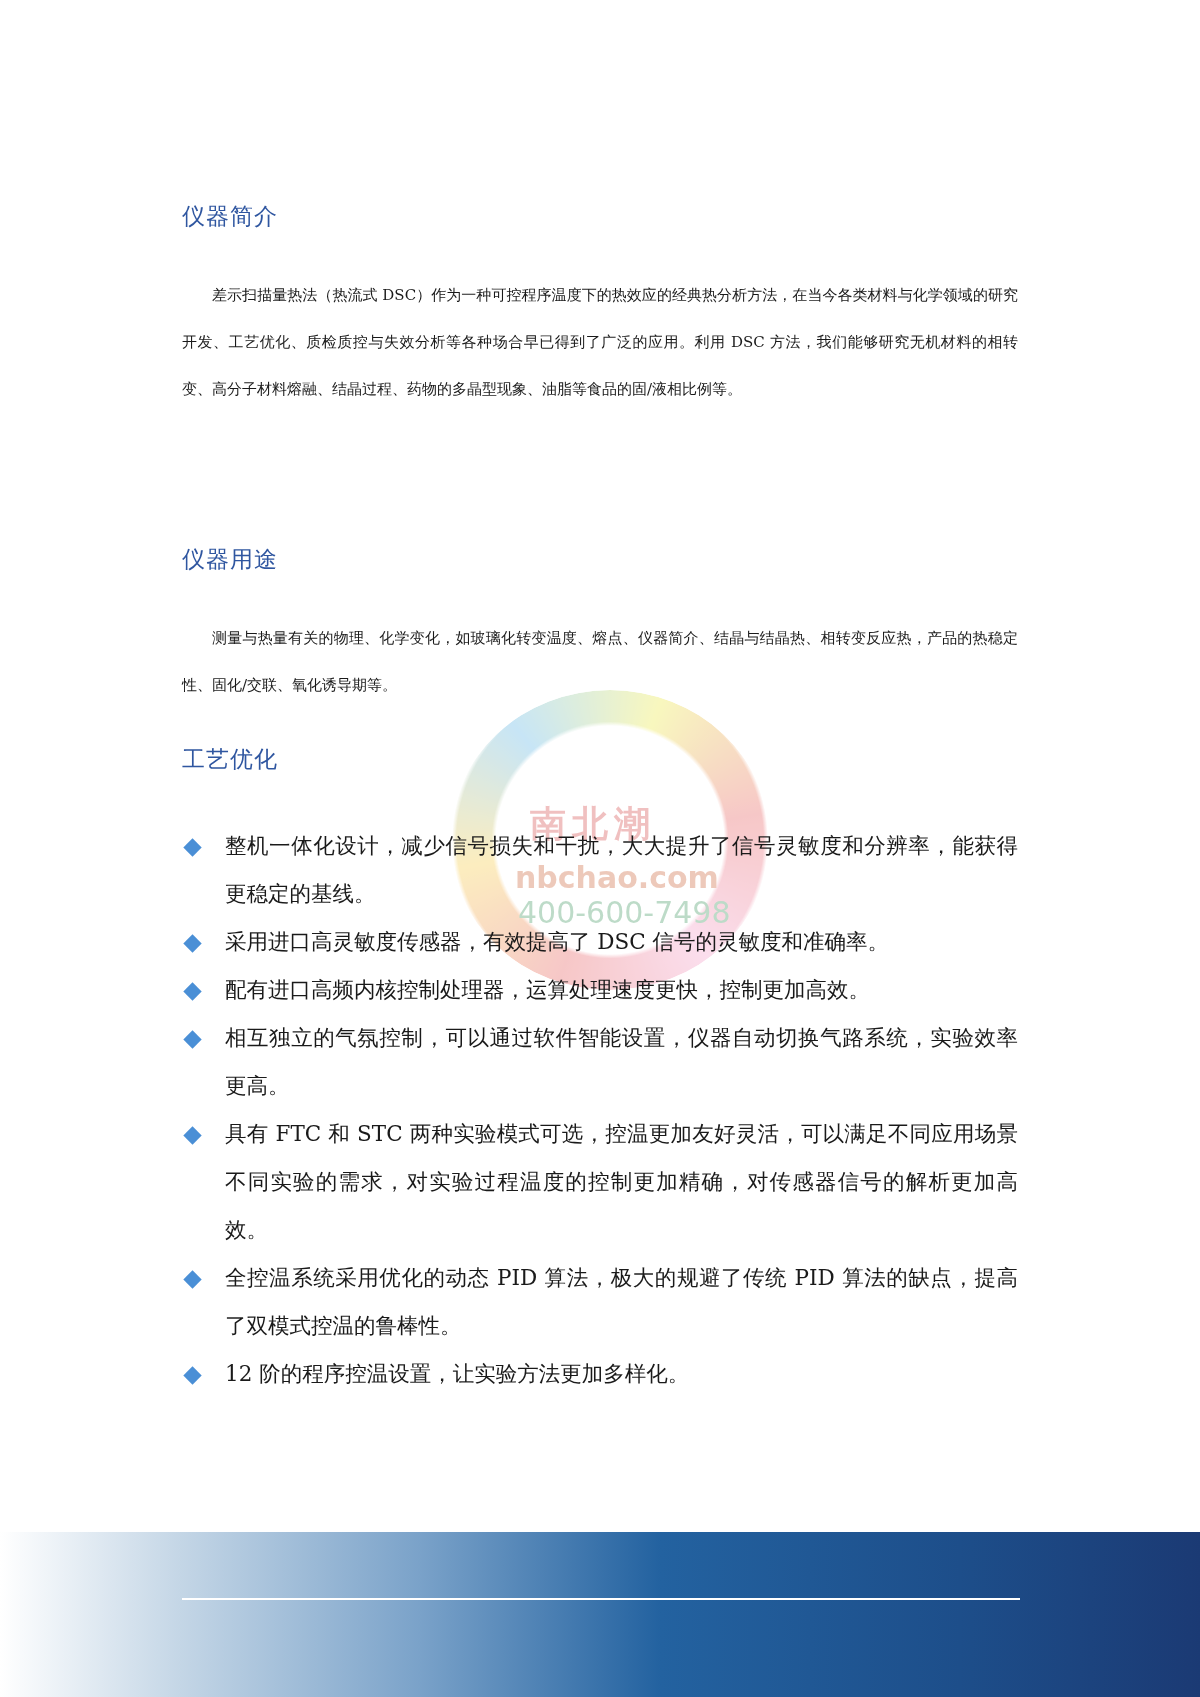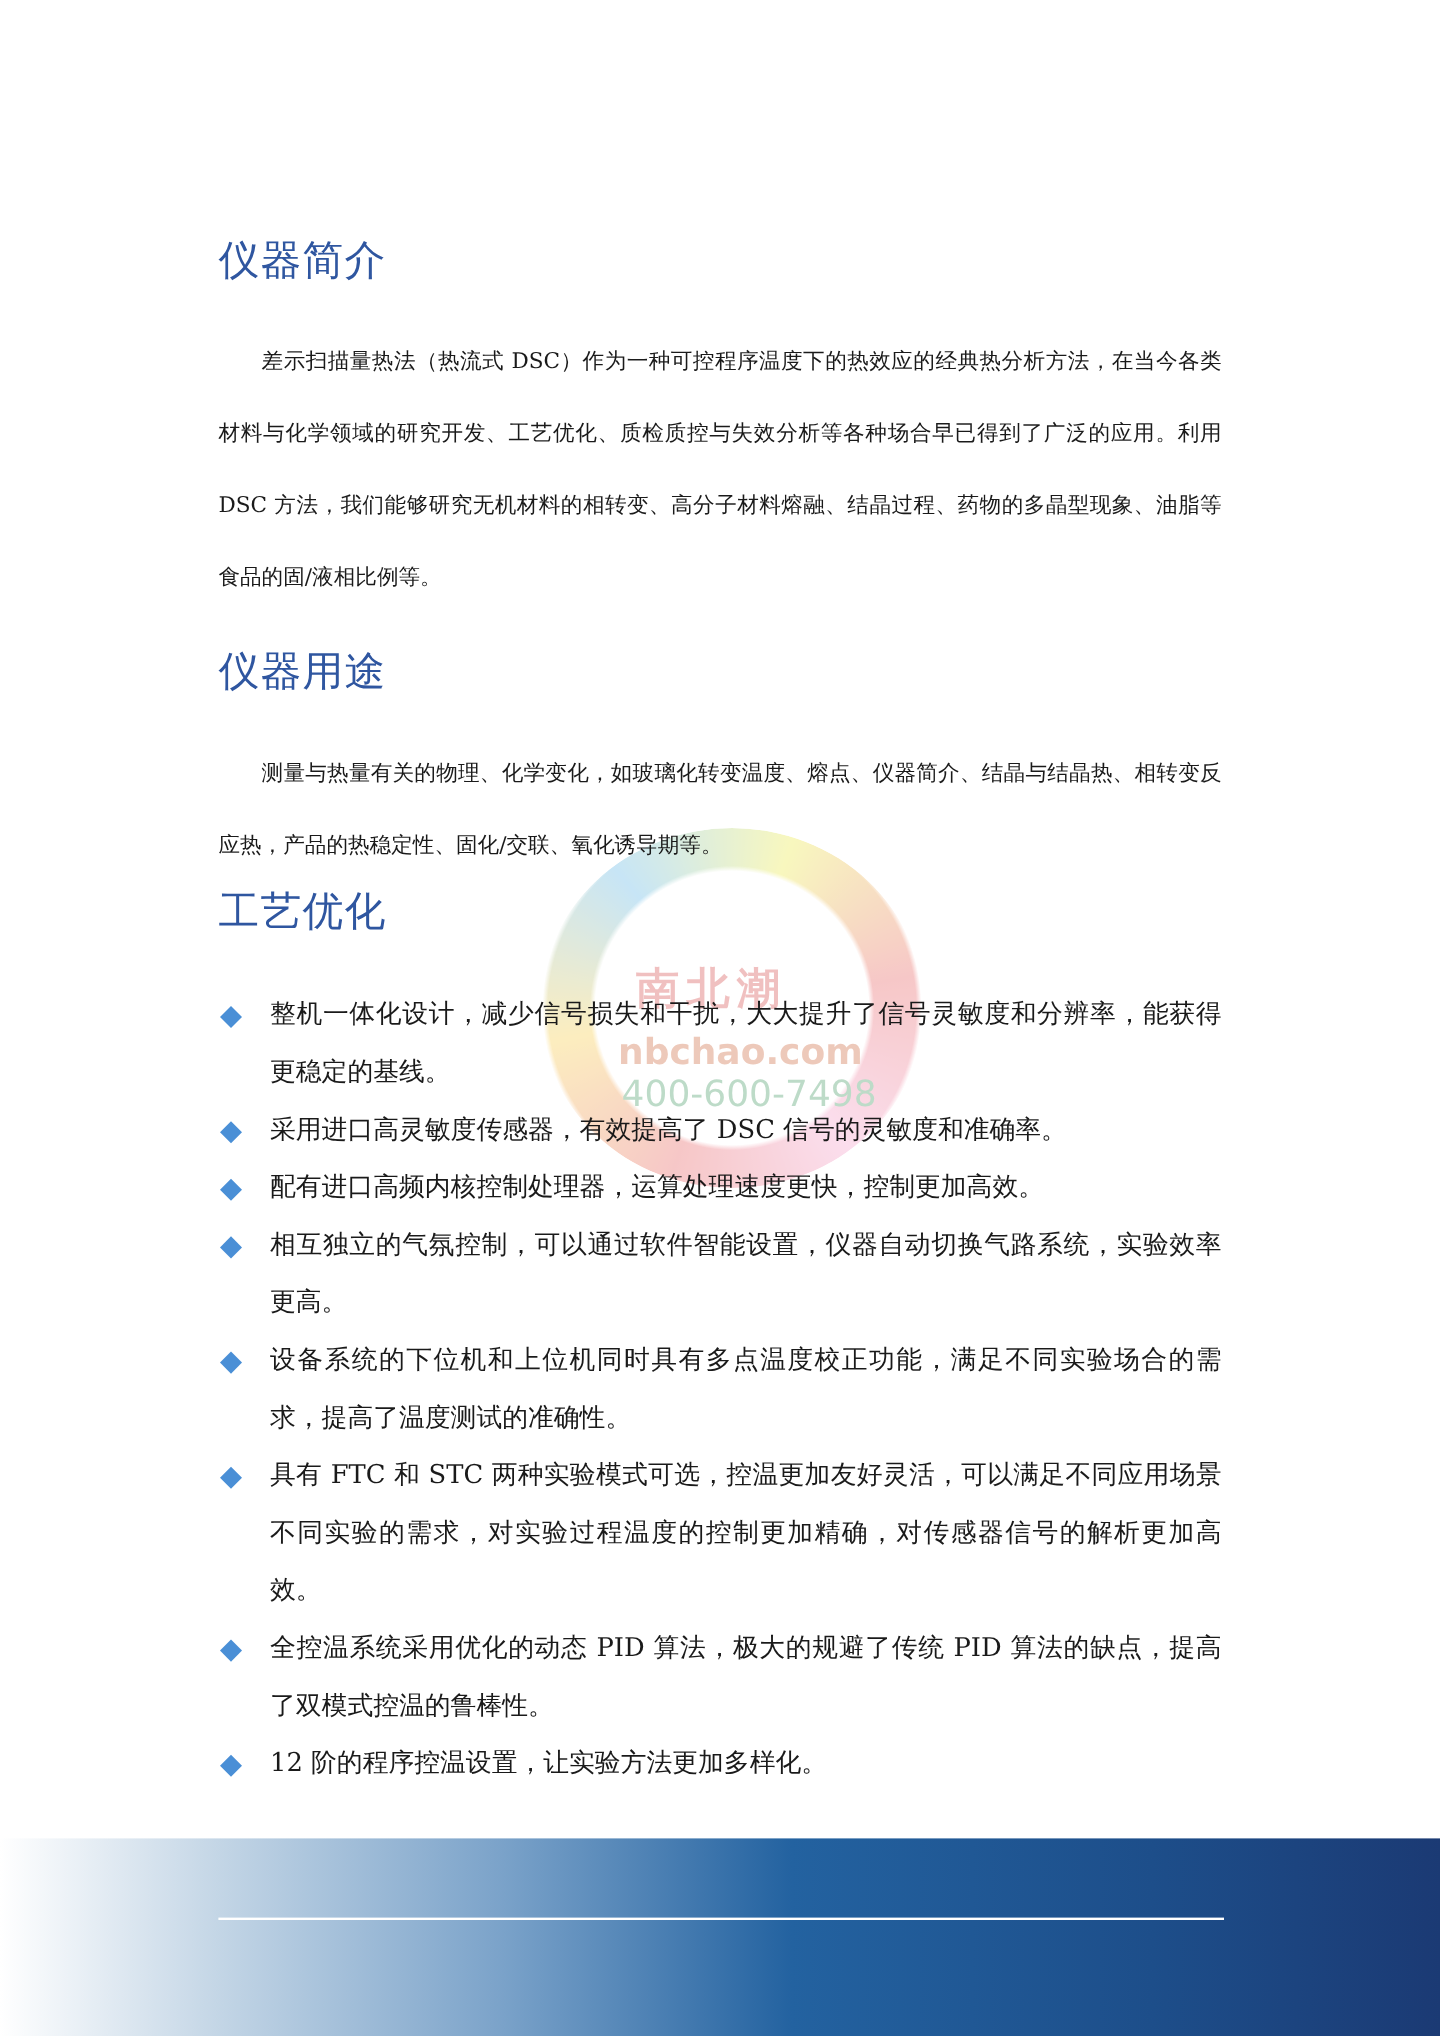--- a/index.html
+++ b/index.html
@@ -5,27 +5,27 @@
   html, body { margin: 0; padding: 0; }
   body {
     width: 1200px; height: 1697px; position: relative; overflow: hidden;
     background: #ffffff;
     font-family: "DejaVu Serif", "Liberation Serif", serif;
     color: #1a1a1a;
   }
   .content { position: absolute; left: 182px; top: 0; width: 836px; }
   .section-title {
     position: absolute; left: 0;
-    font-family: Liberation Serif, serif;
-    font-size: 34px; color: #2f56a0; font-weight: normal; letter-spacing: 1px;
+    font-family: Liberation Mono, monospace;
+    font-size: 23px; color: #2f56a0; font-weight: normal; letter-spacing: 1px;
     margin: 0; line-height: 40px;
   }
   .para {
     position: absolute; left: 0; width: 836px;
-    font-size: 18px; line-height: 60px; margin: 0;
+    font-size: 15px; line-height: 47px; margin: 0;
     text-indent: 2em; text-align: justify;
   }
   .bullets { position: absolute; left: 0; width: 836px; margin: 0; padding: 0; list-style: none; }
   .bullet { position: relative; padding-left: 43px; font-size: 21.5px; line-height: 48px; margin: 0; text-align: justify; }
   .diamond {
     position: absolute; left: 4px; top: 19px; width: 13px; height: 13px;
     background: #4a8fd6; transform: rotate(45deg);
   }
   .watermark {
     position: absolute; left: 430px; top: 690px; width: 370px; height: 310px;
@@ -62,21 +62,20 @@
 
   <h2 class="section-title" style="top:541px">仪器用途</h2>
   <p class="para" style="top:615px">测量与热量有关的物理、化学变化，如玻璃化转变温度、熔点、仪器简介、结晶与结晶热、相转变反应热，产品的热稳定性、固化/交联、氧化诱导期等。</p>
 
   <h2 class="section-title" style="top:741px">工艺优化</h2>
   <ul class="bullets" style="top:822px">
     <li class="bullet"><span class="diamond"></span><span>整机一体化设计，减少信号损失和干扰，大大提升了信号灵敏度和分辨率，能获得更稳定的基线。</span></li>
     <li class="bullet"><span class="diamond"></span><span>采用进口高灵敏度传感器，有效提高了 DSC 信号的灵敏度和准确率。</span></li>
     <li class="bullet"><span class="diamond"></span><span>配有进口高频内核控制处理器，运算处理速度更快，控制更加高效。</span></li>
     <li class="bullet"><span class="diamond"></span><span>相互独立的气氛控制，可以通过软件智能设置，仪器自动切换气路系统，实验效率更高。</span></li>
-    <li class="bullet"><span class="diamond"></span><span>设备系统的下位机和上位机同时具有多点温度校正功能，满足不同实验场合的需求，提高了温度测试的准确性。</span></li>
     <li class="bullet"><span class="diamond"></span><span>具有 FTC 和 STC 两种实验模式可选，控温更加友好灵活，可以满足不同应用场景不同实验的需求，对实验过程温度的控制更加精确，对传感器信号的解析更加高效。</span></li>
     <li class="bullet"><span class="diamond"></span><span>全控温系统采用优化的动态 PID 算法，极大的规避了传统 PID 算法的缺点，提高了双模式控温的鲁棒性。</span></li>
     <li class="bullet"><span class="diamond"></span><span>12 阶的程序控温设置，让实验方法更加多样化。</span></li>
   </ul>
 </div>
 
 <div class="footer-band">
   <div class="footer-line"></div>
 </div>
 

